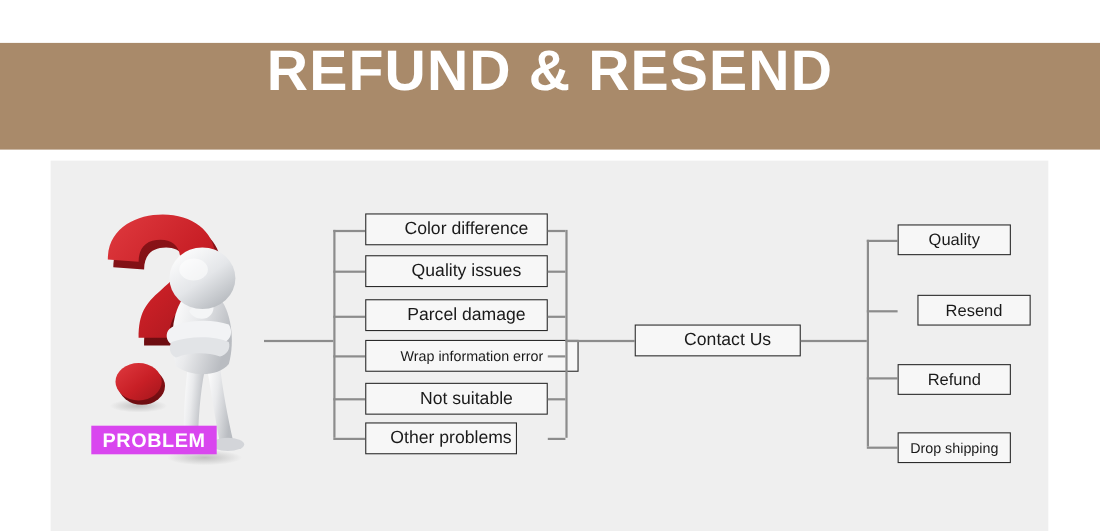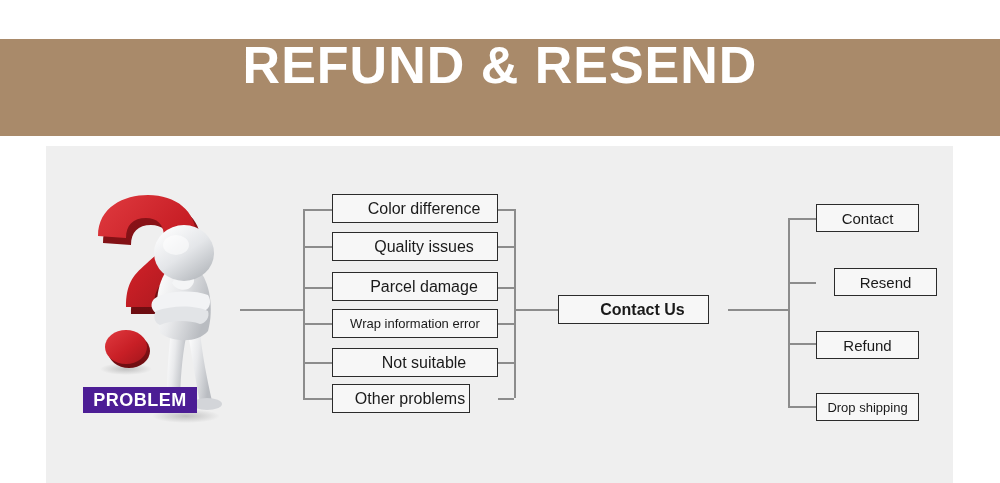--- a/index.html
+++ b/index.html
@@ -60,21 +60,21 @@
   }
   #problem-graphic svg {
     display: block;
   }
   #problem-label {
     position: absolute;
     left: 37px;
     top: 241px;
     width: 114px;
     height: 26px;
-    background: #4c1d95;
+    background: #d946ef;
     color: #ffffff;
     font-family: "Liberation Sans", sans-serif;
     font-size: 18px;
     font-weight: bold;
     letter-spacing: 0.5px;
     display: flex;
     align-items: center;
     justify-content: center;
   }
 
@@ -195,52 +195,52 @@
 
     <div class="node lg" style="left:286px; top:48px;  width:166px; height:29px;">
       <span>Color difference</span>
     </div>
     <div class="node lg" style="left:286px; top:86px;  width:166px; height:29px;">
       <span>Quality issues</span>
     </div>
     <div class="node lg" style="left:286px; top:126px; width:166px; height:29px;">
       <span>Parcel damage</span>
     </div>
-    <div class="node sm" style="left:286px; top:163px; width:166px; height:29px;">
+    <div class="node sm" style="left:286px; top:163px; width:194px; height:29px;">
       <span>Wrap information error</span>
     </div>
     <div class="node lg" style="left:286px; top:202px; width:166px; height:29px;">
       <span>Not suitable</span>
     </div>
     <div class="node lg" style="left:286px; top:238px; width:138px; height:29px;">
       <span>Other problems</span>
     </div>
 
     <div class="line-h" style="left:452px; top:63px;  width:16px;"></div>
     <div class="line-h" style="left:452px; top:100px; width:16px;"></div>
     <div class="line-h" style="left:452px; top:141px; width:16px;"></div>
     <div class="line-h" style="left:452px; top:177px; width:16px;"></div>
     <div class="line-h" style="left:452px; top:216px; width:16px;"></div>
     <div class="line-h" style="left:452px; top:252px; width:16px;"></div>
     <div class="line-v" style="left:468px; top:63px; height:189px;"></div>
     <div class="line-h" style="left:468px; top:163px; width:63px;"></div>
 
-    <div class="node lg" style="left:512px; top:149px; width:151px; height:29px;font-weight:bold;">
+    <div class="node lg" style="left:531px; top:149px; width:151px; height:29px;">
       <span>Contact Us</span>
     </div>
 
     <div class="line-h" style="left:682px; top:163px; width:60px;"></div>
     <div class="line-v" style="left:742px; top:72px; height:188px;"></div>
     <div class="line-h" style="left:742px; top:72px;  width:28px;"></div>
     <div class="line-h" style="left:742px; top:136px; width:28px;"></div>
     <div class="line-h" style="left:742px; top:197px; width:28px;"></div>
     <div class="line-h" style="left:742px; top:260px; width:28px;"></div>
 
     <div class="node md" style="left:770px; top:58px;  width:103px; height:28px;">
-      <span>Contact</span>
+      <span>Quality</span>
     </div>
     <div class="node md" style="left:770px; top:122px; width:103px; height:28px;margin-left:18px;">
       <span>Resend</span>
     </div>
     <div class="node sm" style="left:770px; top:247px; width:103px; height:28px;">
       <span>Drop shipping</span>
     </div>
     <div class="node md" style="left:770px; top:185px; width:103px; height:28px;">
       <span>Refund</span>
     </div>

